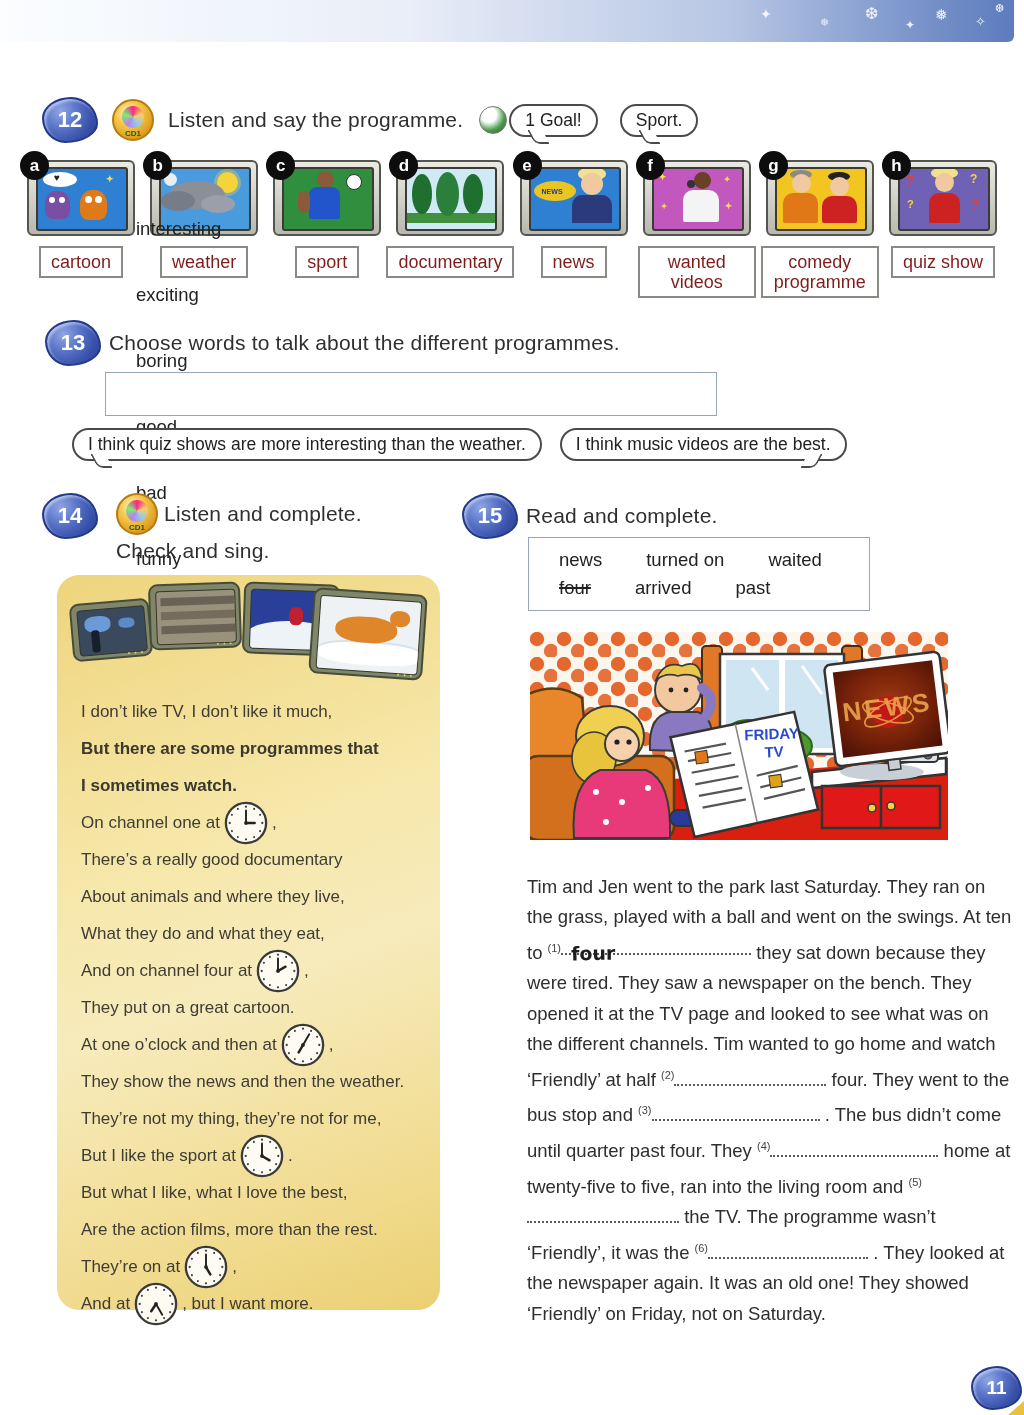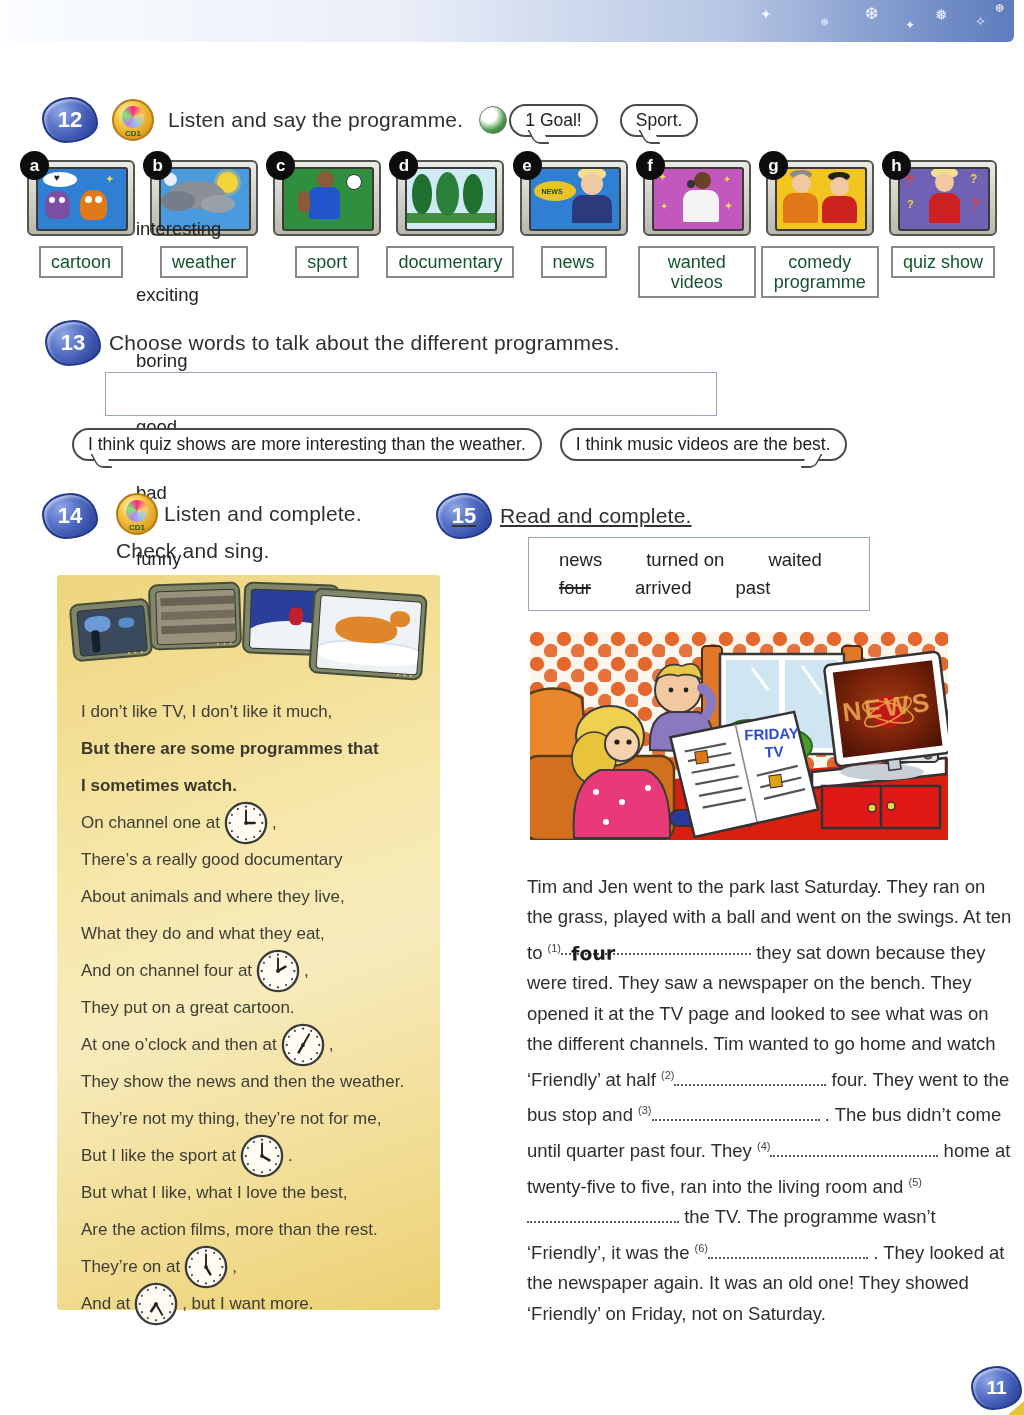--- a/index.html
+++ b/index.html
@@ -37,31 +37,31 @@
   
   .tvrow{position:absolute;left:22px;top:160px;width:980px;display:flex;justify-content:space-between;}
   .tvcol{display:flex;flex-direction:column;align-items:center;width:118px;}
   .tv{position:relative;width:108px;height:76px;border:2px solid #55554f;border-radius:6px;
       background:linear-gradient(180deg,#ececе6,#eceae2 30%,#b9b8af 100%);
       background:linear-gradient(180deg,#ecebe3,#b9b8af);padding:5px 9px 7px 7px;box-sizing:border-box;}
   .screen{position:relative;width:100%;height:100%;border:2px solid #3a3a36;border-radius:3px;overflow:hidden;}
   .letter{position:absolute;top:-11px;left:-9px;width:29px;height:29px;border-radius:50%;background:#0d0d0d;
           color:#fff;font-weight:bold;font-size:17px;display:flex;align-items:center;justify-content:center;z-index:3;}
   .lbox{margin-top:10px;border:2px solid #8a8a84;background:#fff;padding:4px 10px;font-size:18px;
-        color:#14532d;text-align:center;line-height:1.12;}
+        color:#7f1d1d;text-align:center;line-height:1.12;}
   .lbox.narrow{max-width:96px;}
   .screen i{position:absolute;display:block;border-radius:50%;}
   .screen i.sq{border-radius:4px;}
   .screen b{position:absolute;font-style:normal;line-height:1;}
   
   .wbox{position:absolute;border:1.5px solid #96a4bc;background:#fff;}
   .wbox .row{display:flex;gap:44px;padding:0 30px;font-size:18.5px;color:#222;}
   .struck{text-decoration:line-through;text-decoration-thickness:2px;}
   
-  .songbox{position:absolute;left:57px;top:575px;width:383px;height:735px;border-radius:3px;
+  .songbox{position:absolute;left:57px;top:575px;width:383px;height:735px;border-radius:22px;
            background:linear-gradient(160deg,#eed47c 0%,#f6e7a8 35%,#f7ebbc 55%,#f0da8c 85%,#ebcf72 100%);}
   .songtvs{position:relative;height:118px;}
   .stv{position:absolute;background:#80866a;border:2px solid #474c38;border-radius:9px;padding:5px;box-sizing:border-box;}
   .stv .scr{position:relative;width:100%;height:100%;border-radius:4px;overflow:hidden;border:1px solid #33362a;}
   .stv:after{content:"• • •";position:absolute;right:7px;bottom:-1px;font-size:7px;color:#d9d94e;letter-spacing:1px;}
   .stv i{position:absolute;display:block;}
   .lyrics{padding:0 16px 0 24px;}
   .sline{display:flex;align-items:center;height:37px;font-size:17px;color:#3e3c35;white-space:nowrap;}
   .sline.bold{font-weight:bold;color:#3a382f;}
   .clock{width:46px;height:46px;flex:none;margin:0 3px;}
@@ -372,21 +372,21 @@
         <svg class="clock" viewBox="0 0 48 48">
             <use href="#clockface"></use>
             <line x1="24" y1="24" x2="19" y2="31.5" stroke="#222" stroke-width="2.6" stroke-linecap="round"></line>
             <line x1="24" y1="24" x2="30.5" y2="35.2" stroke="#222" stroke-width="2" stroke-linecap="round"></line>
           </svg>
         <span>, but I want more.</span>
       </div>
     </div>
   </div>
 
-  <div class="hdr" style="left:436px;top:493px;text-decoration:underline;">
+  <div class="hdr" style="left:462px;top:493px;">
     <span class="badge">15</span>
     <span class="t">Read and complete.</span>
   </div>
 
   <div class="wbox" style="left:528px;top:537px;width:340px;height:72px;display:flex;flex-direction:column;justify-content:center;gap:6px;">
     <div class="row">
       <span>news</span>
       <span>turned on</span>
       <span>waited</span>
     </div>

